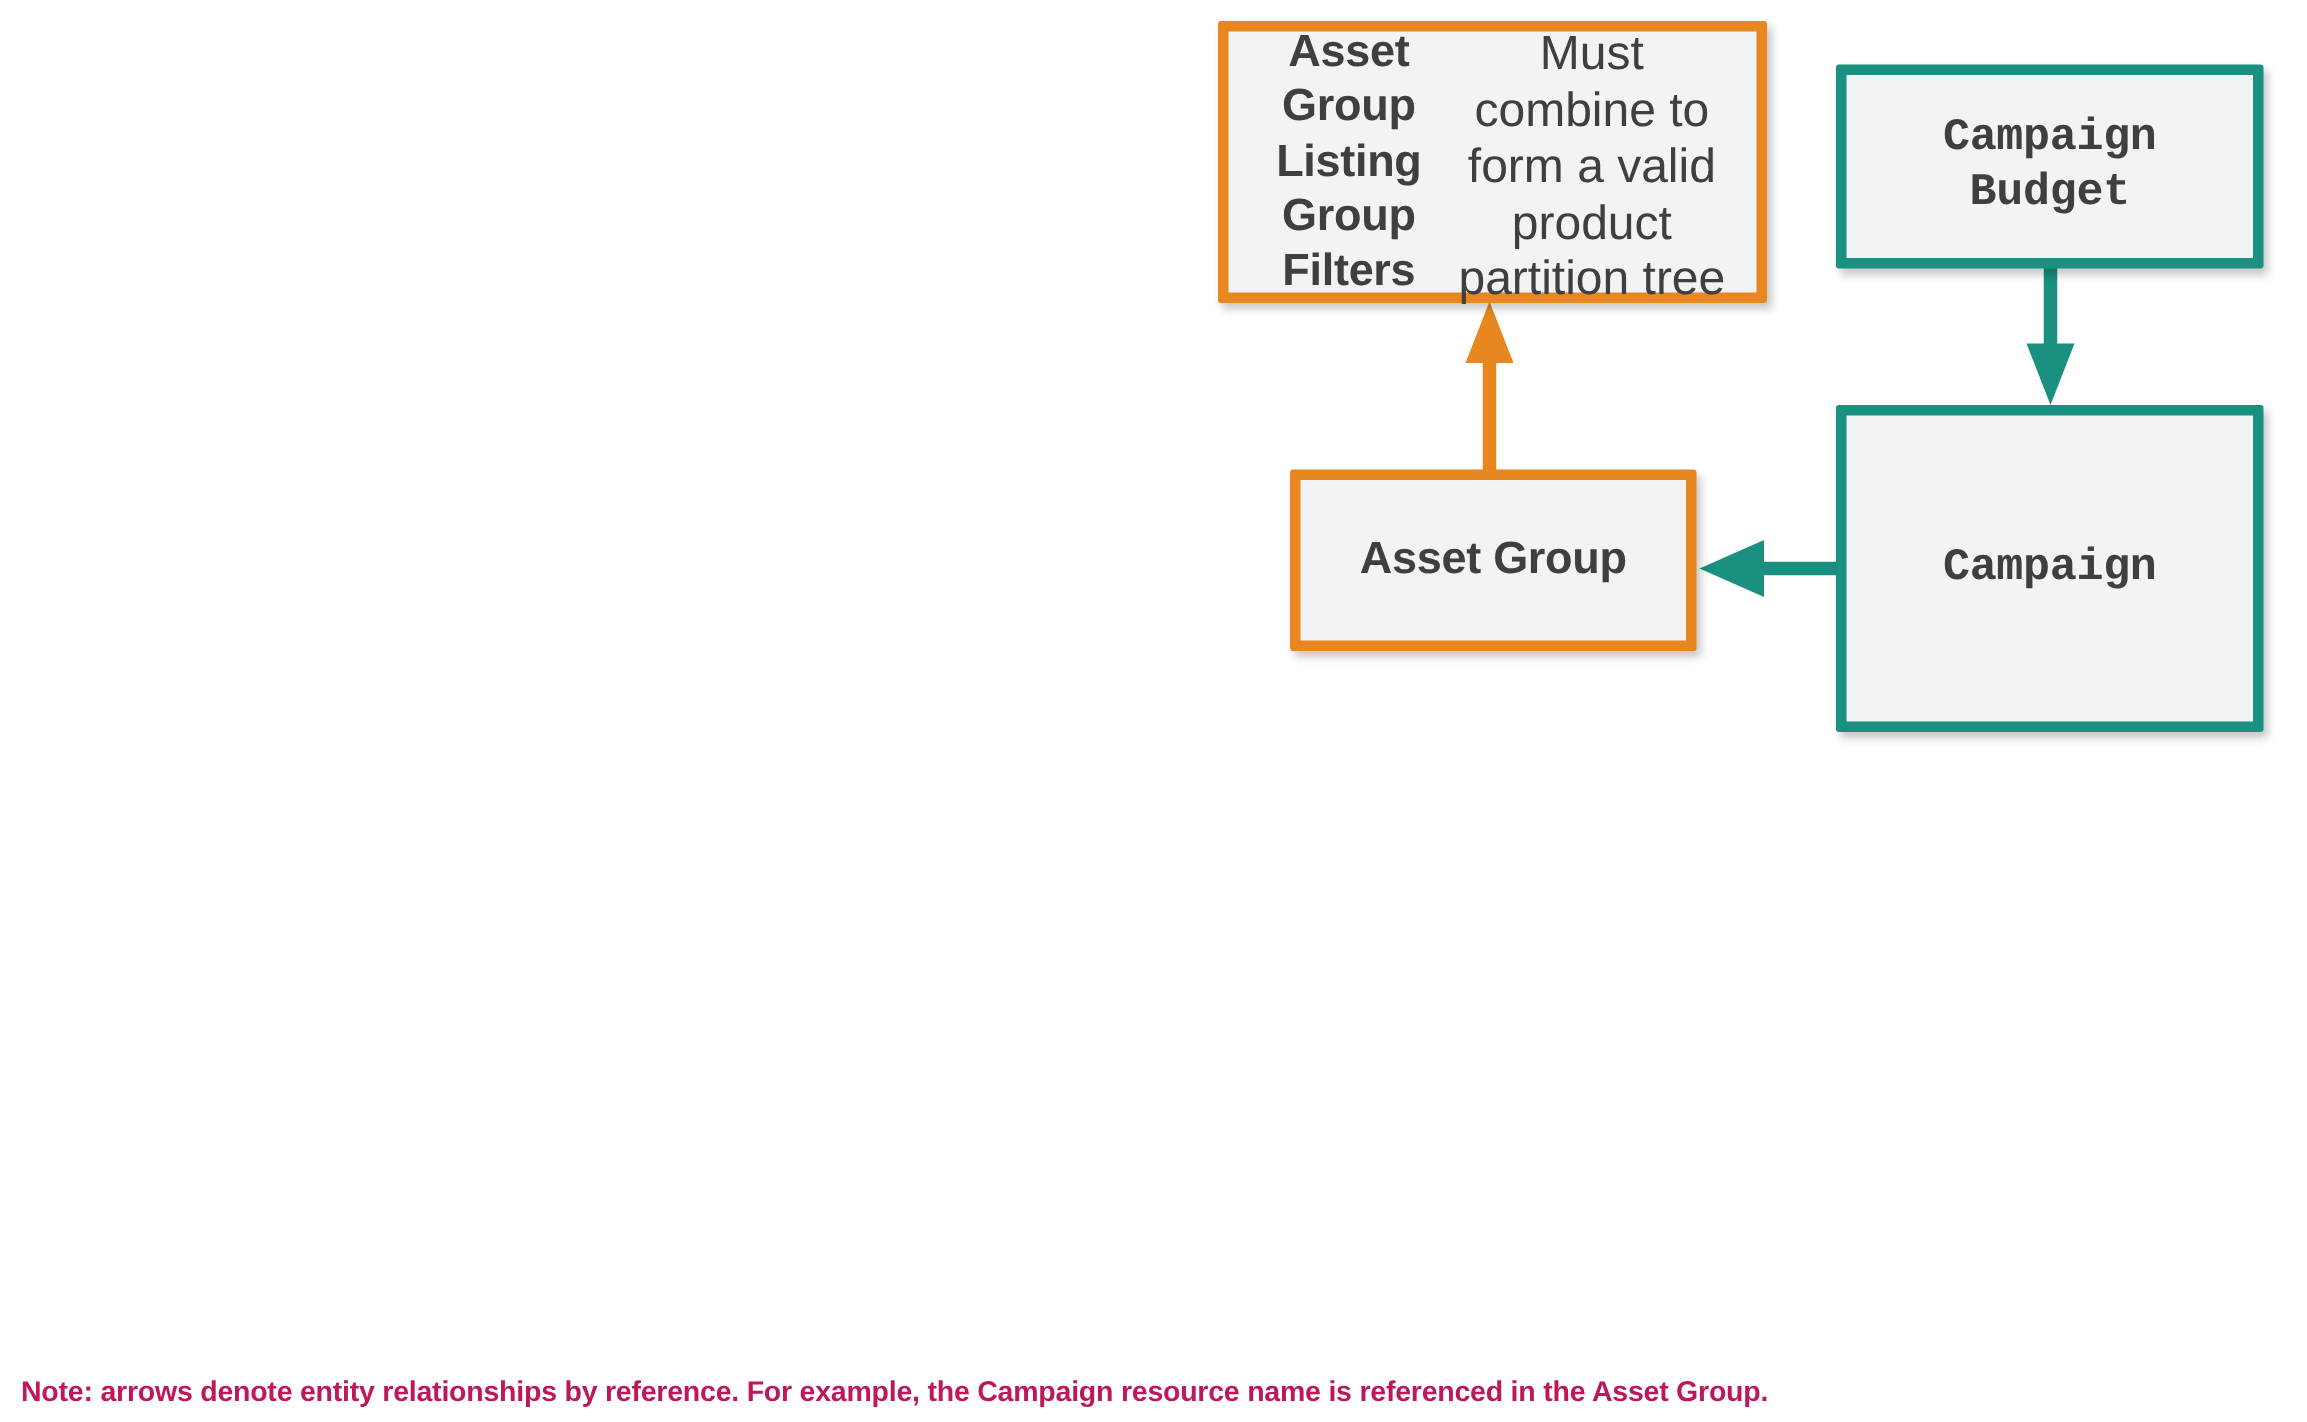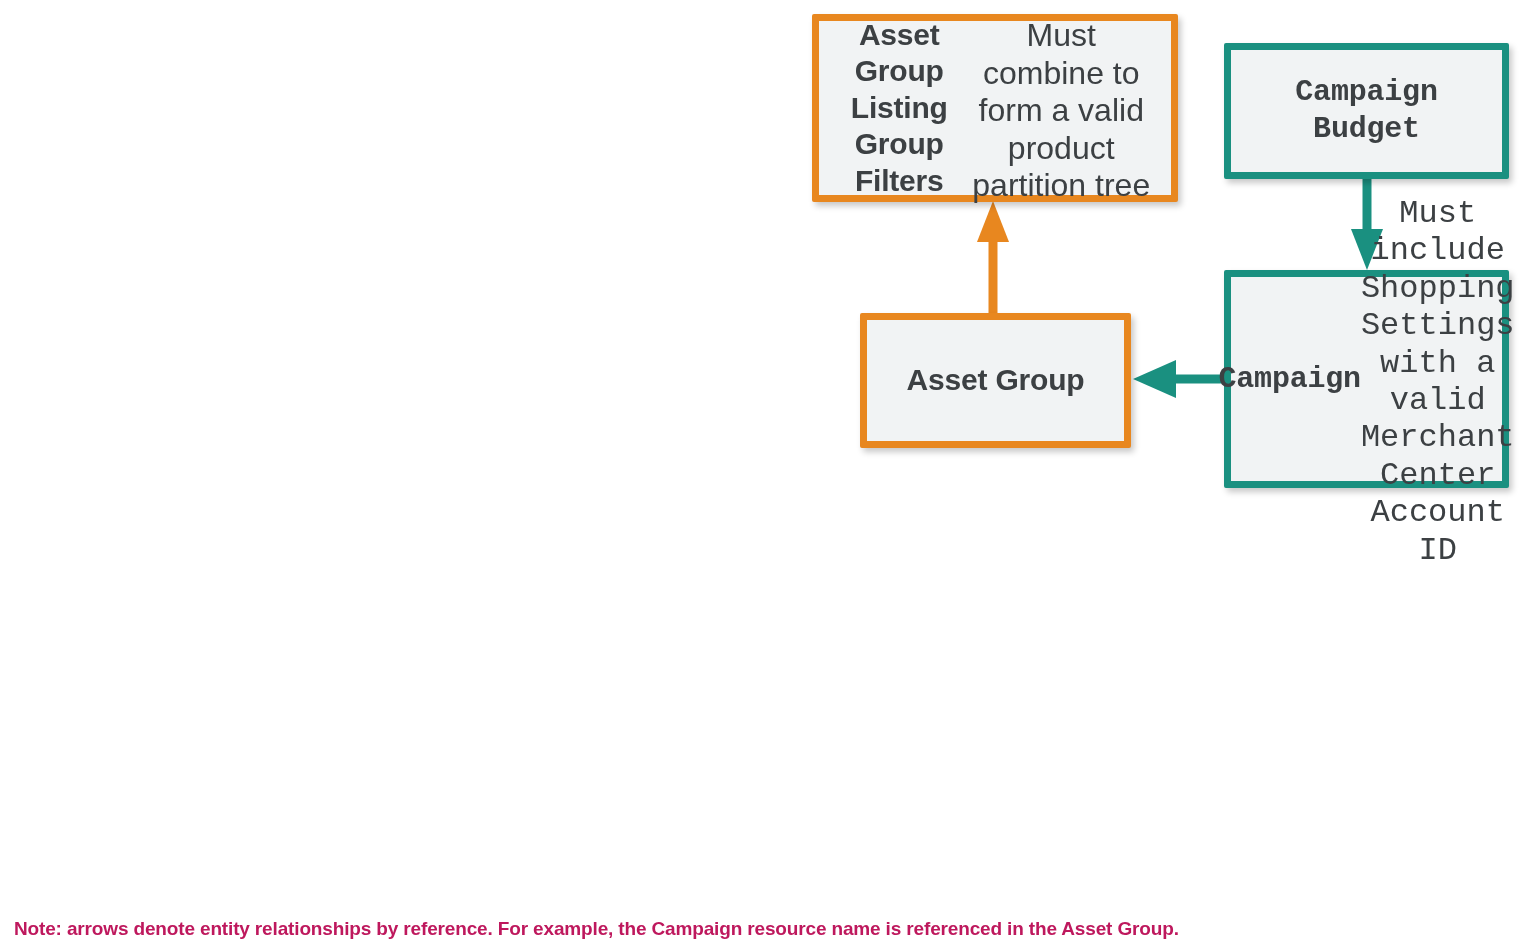--- a/index.html
+++ b/index.html
@@ -71,21 +71,21 @@
 
   
   #node-asset-group-listing-group-filters {
     left: 812px;  top: 14px;  width: 366px; height: 188px;
     padding: 0 14px;
   }
   #node-campaign-budget {
     left: 1224px; top: 43px;  width: 285px; height: 136px;
   }
   #node-asset-group {
-    left: 860px;  top: 313px; width: 271px; height: 135px;
+    left: 860px;  top: 313px; width: 271px; height: 121px;
   }
   #node-campaign {
     left: 1224px; top: 270px; width: 285px; height: 218px;
     padding: 0 10px;
   }
 
   #note-text {
     position: absolute;
     left: 14px;
     top: 918px;
@@ -130,21 +130,17 @@
     <div class="node-title">Campaign
 Budget</div>
   </div>
 
   <div class="node orange" id="node-asset-group">
     <div class="node-title">Asset Group</div>
   </div>
 
   <div class="node teal" id="node-campaign">
     <div class="node-title">Campaign</div>
-    <div class="node-subtitle">Must include
-Shopping Settings
-with a valid Merchant
-Center Account ID</div>
   </div>
 
   <div id="note-text">Note: arrows denote entity relationships by reference. For example, the Campaign resource name is referenced in the Asset Group.</div>
 
 </div>
 
 </body></html>

